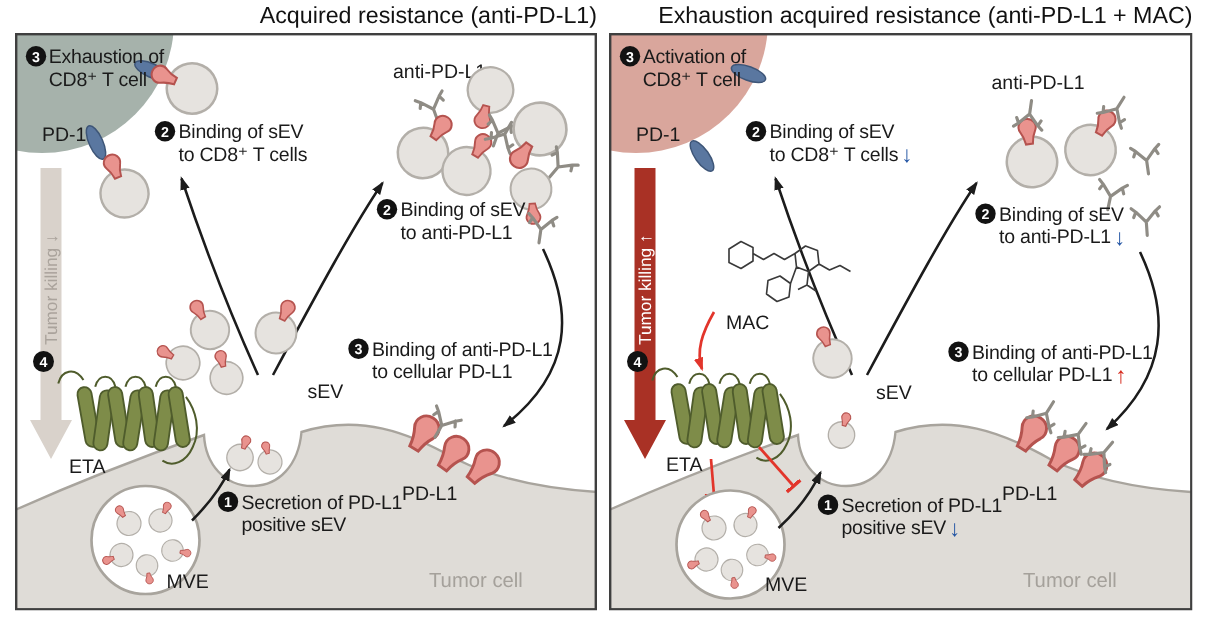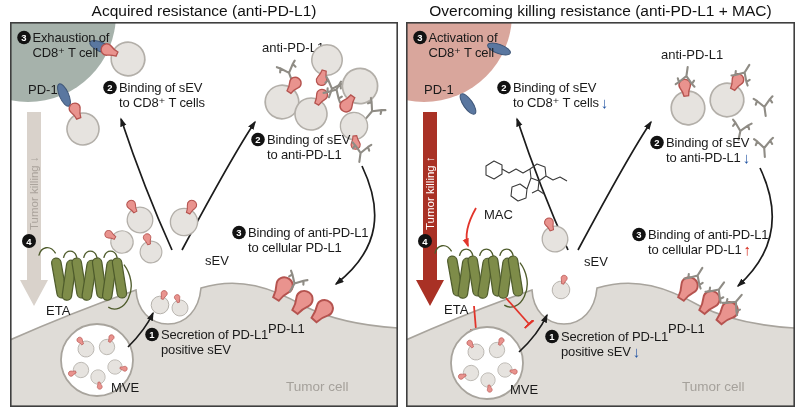--- a/index.html
+++ b/index.html
@@ -1,18 +1,18 @@
 <!DOCTYPE html>
 <html style="--text: #1a1a1a; --panel_border: #3f3f3f; --tcell_exhausted: #a6b2ab; --tcell_activated: #d9a69c; --pd1_blue: #5a77a0; --pdl1_pink: #e9938e; --pdl1_stroke: #b5534f; --vesicle_fill: #e6e3df; --vesicle_stroke: #b3afa9; --antibody_gray: #8f8c85; --eta_green: #7e8c49; --eta_stroke: #4f5c2c; --membrane_fill: #dfdcd7; --membrane_stroke: #a8a49d; --arrow_black: #1c1c1c; --killing_down_arrow: #d9d2cb; --killing_down_text: #aaa39c; --killing_up_arrow: #a93125; --inhibit_red: #e2352b; --decrease_blue: #2456a4; --increase_red: #d6291b; --muted_text: #a5a19b;"><head>
 <meta charset="utf-8">
 <style>
   html,body{margin:0;padding:0;background:#fff;}
   .page{position:relative;width:804px;height:415px;background:#fff;overflow:hidden;
         font-family:"Liberation Sans","DejaVu Sans",sans-serif;}
-  .panel-title{position:absolute;top:0;height:22px;line-height:22px;text-align:center;
+  .panel-title{position:absolute;top:0;height:22px;line-height:22px;text-align:right;
         font-size:15.5px;color:#111;white-space:nowrap;}
   .title-left{left:10px;width:388px;}
   .title-right{left:406px;width:389px;}
   svg.panel{position:absolute;top:22px;}
   svg.panel.left{left:10px;}
   svg.panel.right{left:406px;}
   .border-rect{fill:none;stroke:var(--panel_border);stroke-width:1.6;}
   .tcell-ex{fill:var(--tcell_exhausted);}
   .tcell-act{fill:var(--tcell_activated);}
   .pd1{fill:var(--pd1_blue);stroke:#3e5678;stroke-width:1;}
@@ -39,21 +39,21 @@
   .kill-r{fill:#fff;font-size:11.5px;}
   .sfx-dec{fill:var(--decrease_blue);font-weight:bold;font-size:15px;}
   .sfx-inc{fill:var(--increase_red);font-weight:bold;font-size:15px;}
 </style>
 </head>
 <body>
 
 <div class="page">
 
   <div class="panel-title title-left">Acquired resistance (anti-PD-L1)</div>
-  <div class="panel-title title-right">Overcoming killing resistance (anti-PD-L1 + MAC)</div>
+  <div class="panel-title title-right">Exhaustion acquired resistance (anti-PD-L1 + MAC)</div>
 
   <svg class="panel left" width="388" height="385" viewBox="0 0 388 385">
     <defs>
       <path id="pin" class="pin" d="M-2.2,0 C-2.6,-3.5 -3.2,-5.5 -4.8,-8.2 C-6.8,-11.8 -4.2,-16 0,-16 C4.2,-16 6.8,-11.8 4.8,-8.2 C3.2,-5.5 2.6,-3.5 2.2,0 Z"></path>
       <g id="sev">
         <circle class="ves" r="16"></circle>
         <use href="#pin" transform="translate(0,-11.5)"></use>
       </g>
       <g id="ab-y" class="ab">
         <path d="M0,12 L0,3 M0,3 L-6.5,-4 M0,3 L6.5,-4 M-6.5,-4 L-9.5,-6.5 M-6.5,-4 L-8.2,-0.5 M6.5,-4 L9.5,-6.5 M6.5,-4 L8.2,-0.5"></path>

